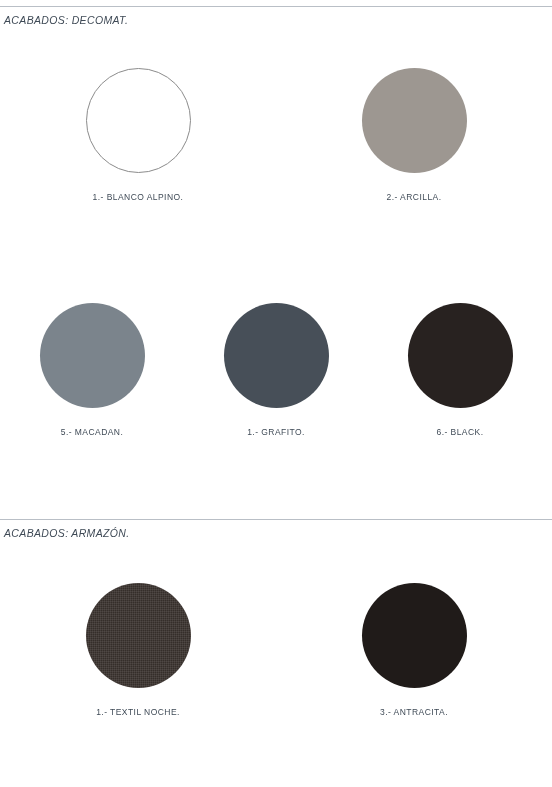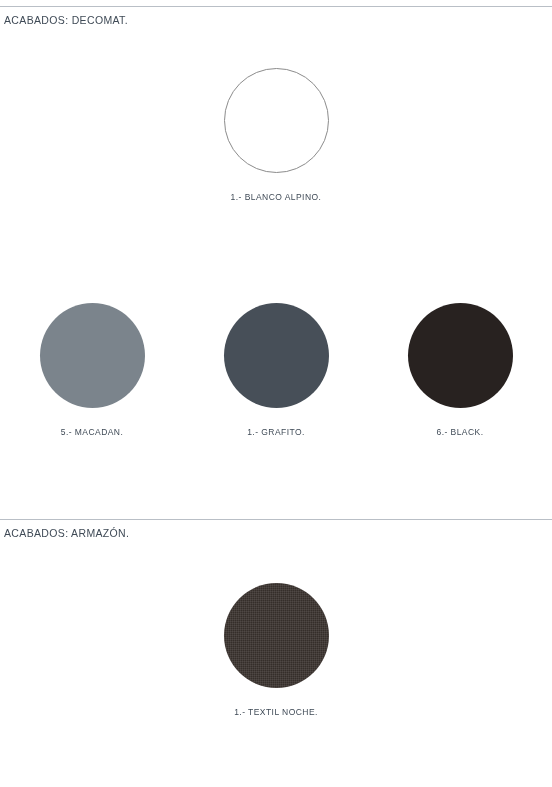--- a/index.html
+++ b/index.html
@@ -30,20 +30,21 @@
     height: 1px;
     background: #b9bfc6;
     width: 100%;
   }
   .section-title {
     font-size: 10.5px;
     letter-spacing: 0.35px;
     color: #3f4a56;
     padding: 7px 4px 0 4px;
     white-space: nowrap;
+    font-style: italic;
   }
 
   
   .swatch-row {
     display: flex;
     width: 552px;
   }
   .swatch-cell {
     flex: 1 1 0;
     display: flex;
@@ -97,20 +98,24 @@
     <div class="section-title">ACABADOS: DECOMAT.</div>
   </div>
 
   <div class="swatch-row row-1">
 
     <div class="swatch-cell">
       <div class="swatch-circle" style="background: rgb(255, 255, 255); border: 1px solid rgb(140, 140, 140);"></div>
       <div class="swatch-label">1.- BLANCO ALPINO.</div>
     </div>
 
+    <div class="swatch-cell">
+      <div class="swatch-circle" style="background: rgb(157, 151, 145);"></div>
+      <div class="swatch-label">2.- ARCILLA.</div>
+    </div>
 
 
   </div>
 
   <div class="swatch-row row-2">
 
     <div class="swatch-cell">
       <div class="swatch-circle" style="background: rgb(123, 132, 140);"></div>
       <div class="swatch-label">5.- MACADAN.</div>
     </div>
@@ -133,16 +138,20 @@
   </div>
 
   <div class="swatch-row row-3">
 
     <div class="swatch-cell">
       <div class="swatch-circle weave" style="background: rgb(59, 51, 47);"></div>
       <div class="swatch-label">1.- TEXTIL NOCHE.</div>
     </div>
 
 
+    <div class="swatch-cell">
+      <div class="swatch-circle" style="background: rgb(32, 27, 25);"></div>
+      <div class="swatch-label">3.- ANTRACITA.</div>
+    </div>
 
   </div>
 
 </div>
 
 </body></html>

